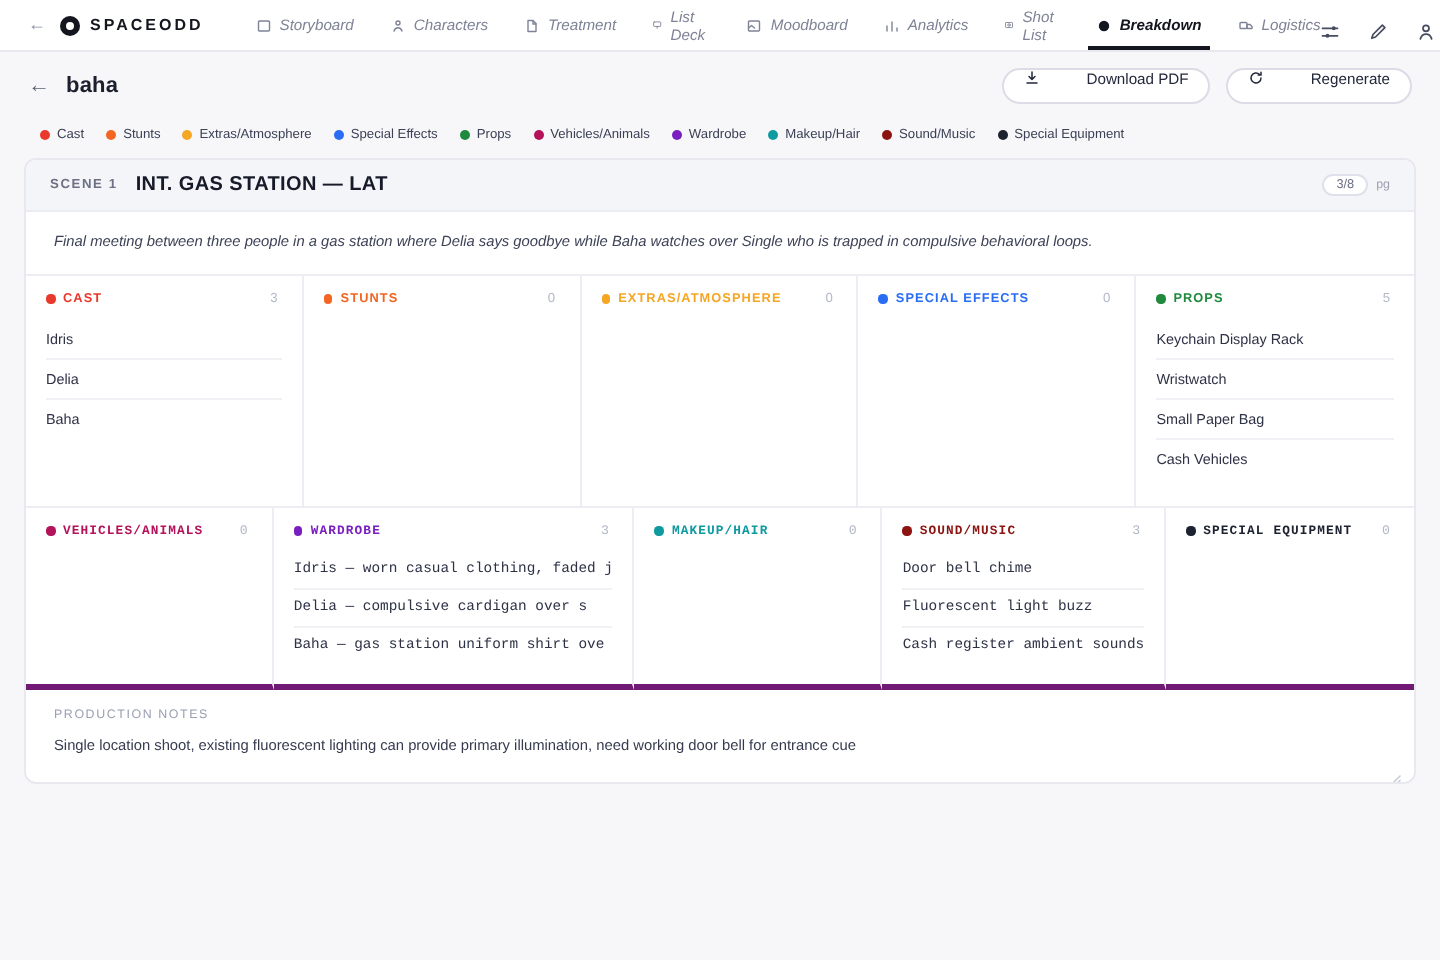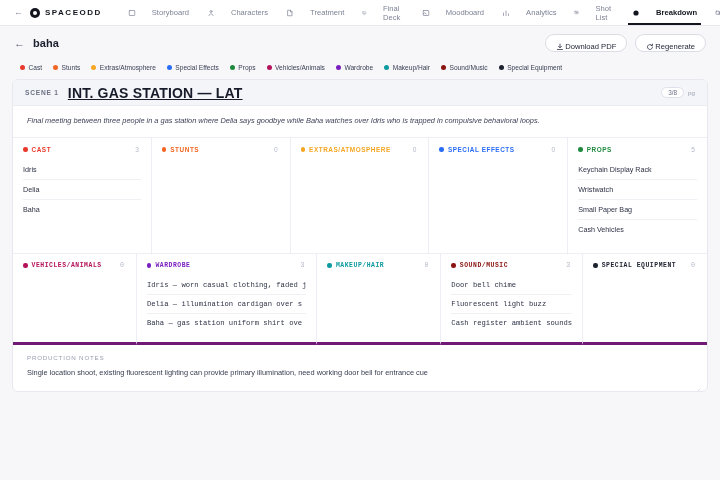--- a/index.html
+++ b/index.html
@@ -31,43 +31,43 @@
   .brand-dot::after {
     content: ""; position: absolute; left: 3px; top: 3px;
     width: 4px; height: 4px; border-radius: 50%; background: #fff;
   }
   .brand-name {
     font-size: 8px; font-weight: 700; letter-spacing: 1.5px; color: #14161f;
   }
   .nav-sep { width: 1px; height: 13px; background: #e4e4ec; margin-right: 14px; }
   .nav-items { display: flex; align-items: center; gap: 18px; flex: 1; height: 100%; }
   .nav-item {
-    display: flex; align-items: center; gap: 16px;
+    display: flex; align-items: center; gap: 4px;
     font-size: 7.6px; color: #7e8396;
-    height: 100%; position: relative; cursor: pointer;
+    height: 100%; position: relative; cursor: pointer; font-style: italic;
   }
   .nav-item .ico { width: 8px; height: 8px; display: block; }
   .nav-item.active { color: #14161f; font-weight: 700; }
   .nav-item.active::after {
     content: ""; position: absolute; left: -4px; right: -4px; bottom: 0;
     height: 1.6px; background: #14161f;
   }
   .nav-right { display: flex; align-items: center; gap: 14px; padding-right: 4px; }
   .nav-right .ico { width: 10px; height: 10px; display: block; color: #474c60; }
 
   
   .pagehead {
     height: 34px; display: flex; align-items: center;
     padding: 0 14px; gap: 8px;
   }
   .back-arrow { font-size: 11px; color: #5d6275; cursor: pointer; line-height: 1; }
   .page-title { font-size: 11px; font-weight: 700; color: #1b1f2e; letter-spacing: .1px; }
   .head-actions { margin-left: auto; display: flex; gap: 8px; }
   .pill-btn {
-    display: flex; align-items: flex-end; gap: 1px;
+    display: flex; align-items: flex-start; gap: 23px;
     height: 18px; padding: 0 10px;
     border: 1px solid #dcdce6; border-radius: 9px;
     background: #fff; font-size: 7.6px; color: #23273a; cursor: pointer;
   }
   .pill-btn .ico { width: 8px; height: 8px; display: block; }
 
   
   .legend {
     display: flex; align-items: center; flex-wrap: nowrap;
     gap: 11px; padding: 4px 14px 8px 20px;
@@ -87,21 +87,21 @@
   .scene-head {
     height: 26px; background: #f4f5f8;
     border-bottom: 1px solid #ebebf2;
     display: flex; align-items: center; padding: 0 12px; gap: 9px;
   }
   .scene-no {
     font-size: 6.6px; font-weight: 700; letter-spacing: .8px; color: #6d melhor;
     color: #6c7183;
   }
   .scene-title {
-    font-size: 14px; font-weight: 700; letter-spacing: .2px; color: #171b29; text-decoration: underline;
+    font-size: 10px; font-weight: 700; letter-spacing: .2px; color: #171b29;
   }
   .scene-meta { margin-left: auto; display: flex; align-items: center; gap: 4px; }
   .page-pill {
     border: 1px solid #e0e0ea; border-radius: 7px;
     padding: 1px 6px; font-size: 6.4px; color: #6b7084; background: #fff;
   }
   .pg-label { font-size: 6.2px; color: #9aa0b2; }
 
   .synopsis {
     padding: 9px 14px 11px;
@@ -171,21 +171,21 @@
             <path d="M4 2.5h5l3 3v8H4z"></path>
             <path d="M9 2.5V6h3"></path>
           </svg></span>
         <span>Treatment</span>
       </div>
       <div class="nav-item">
         <span class="ico"><svg viewBox="0 0 16 16" fill="none" stroke="currentColor" stroke-width="1.4" stroke-linejoin="round" stroke-linecap="round">
             <rect x="2.5" y="3" width="11" height="7" rx="1"></rect>
             <path d="M8 10v3"></path>
           </svg></span>
-        <span>Final Deck</span>
+        <span>List Deck</span>
       </div>
       <div class="nav-item">
         <span class="ico"><svg viewBox="0 0 16 16" fill="none" stroke="currentColor" stroke-width="1.4" stroke-linejoin="round" stroke-linecap="round">
             <rect x="2.5" y="3" width="11" height="10" rx="1"></rect>
             <path d="M2.5 10l3-2.5 3 2.5"></path>
           </svg></span>
         <span>Moodboard</span>
       </div>
       <div class="nav-item">
         <span class="ico"><svg viewBox="0 0 16 16" fill="none" stroke="currentColor" stroke-width="1.4" stroke-linejoin="round" stroke-linecap="round">
@@ -306,21 +306,21 @@
 <div class="scene-card">
   <div class="scene-head">
     <span class="scene-no">SCENE 1</span>
     <span class="scene-title">INT. GAS STATION — LAT</span>
     <div class="scene-meta">
       <span class="page-pill">3/8</span>
       <span class="pg-label">pg</span>
     </div>
   </div>
 
-  <div class="synopsis">Final meeting between three people in a gas station where Delia says goodbye while Baha watches over Idris who is trapped in compulsive behavioral loops.</div>
+  <div class="synopsis">Final meeting between three people in a gas station where Delia says goodbye while Baha watches over Single who is trapped in compulsive behavioral loops.</div>
 
   <div class="cat-grid row1" id="grid-row1">
       <div class="cat-cell">
         <div class="cat-head">
           <span class="cat-dot" style="background:#e8392c"></span>
           <span class="cat-name" style="color:#e8392c">CAST</span>
           <span class="cat-count">3</span>
         </div>
         <div class="item-row">Idris</div>
         <div class="item-row">Delia</div>
@@ -367,21 +367,21 @@
           <span class="cat-count">0</span>
         </div>
       </div>
       <div class="cat-cell">
         <div class="cat-head">
           <span class="cat-dot" style="background:#7a1fbf"></span>
           <span class="cat-name" style="color:#7a1fbf">WARDROBE</span>
           <span class="cat-count">3</span>
         </div>
         <div class="item-row">Idris — worn casual clothing, faded j</div>
-        <div class="item-row">Delia — illumination cardigan over s</div>
+        <div class="item-row">Delia — compulsive cardigan over s</div>
         <div class="item-row">Baha — gas station uniform shirt ove</div>
       </div>
       <div class="cat-cell">
         <div class="cat-head">
           <span class="cat-dot" style="background:#0e9aa0"></span>
           <span class="cat-name" style="color:#0e9aa0">MAKEUP/HAIR</span>
           <span class="cat-count">0</span>
         </div>
       </div>
       <div class="cat-cell">

